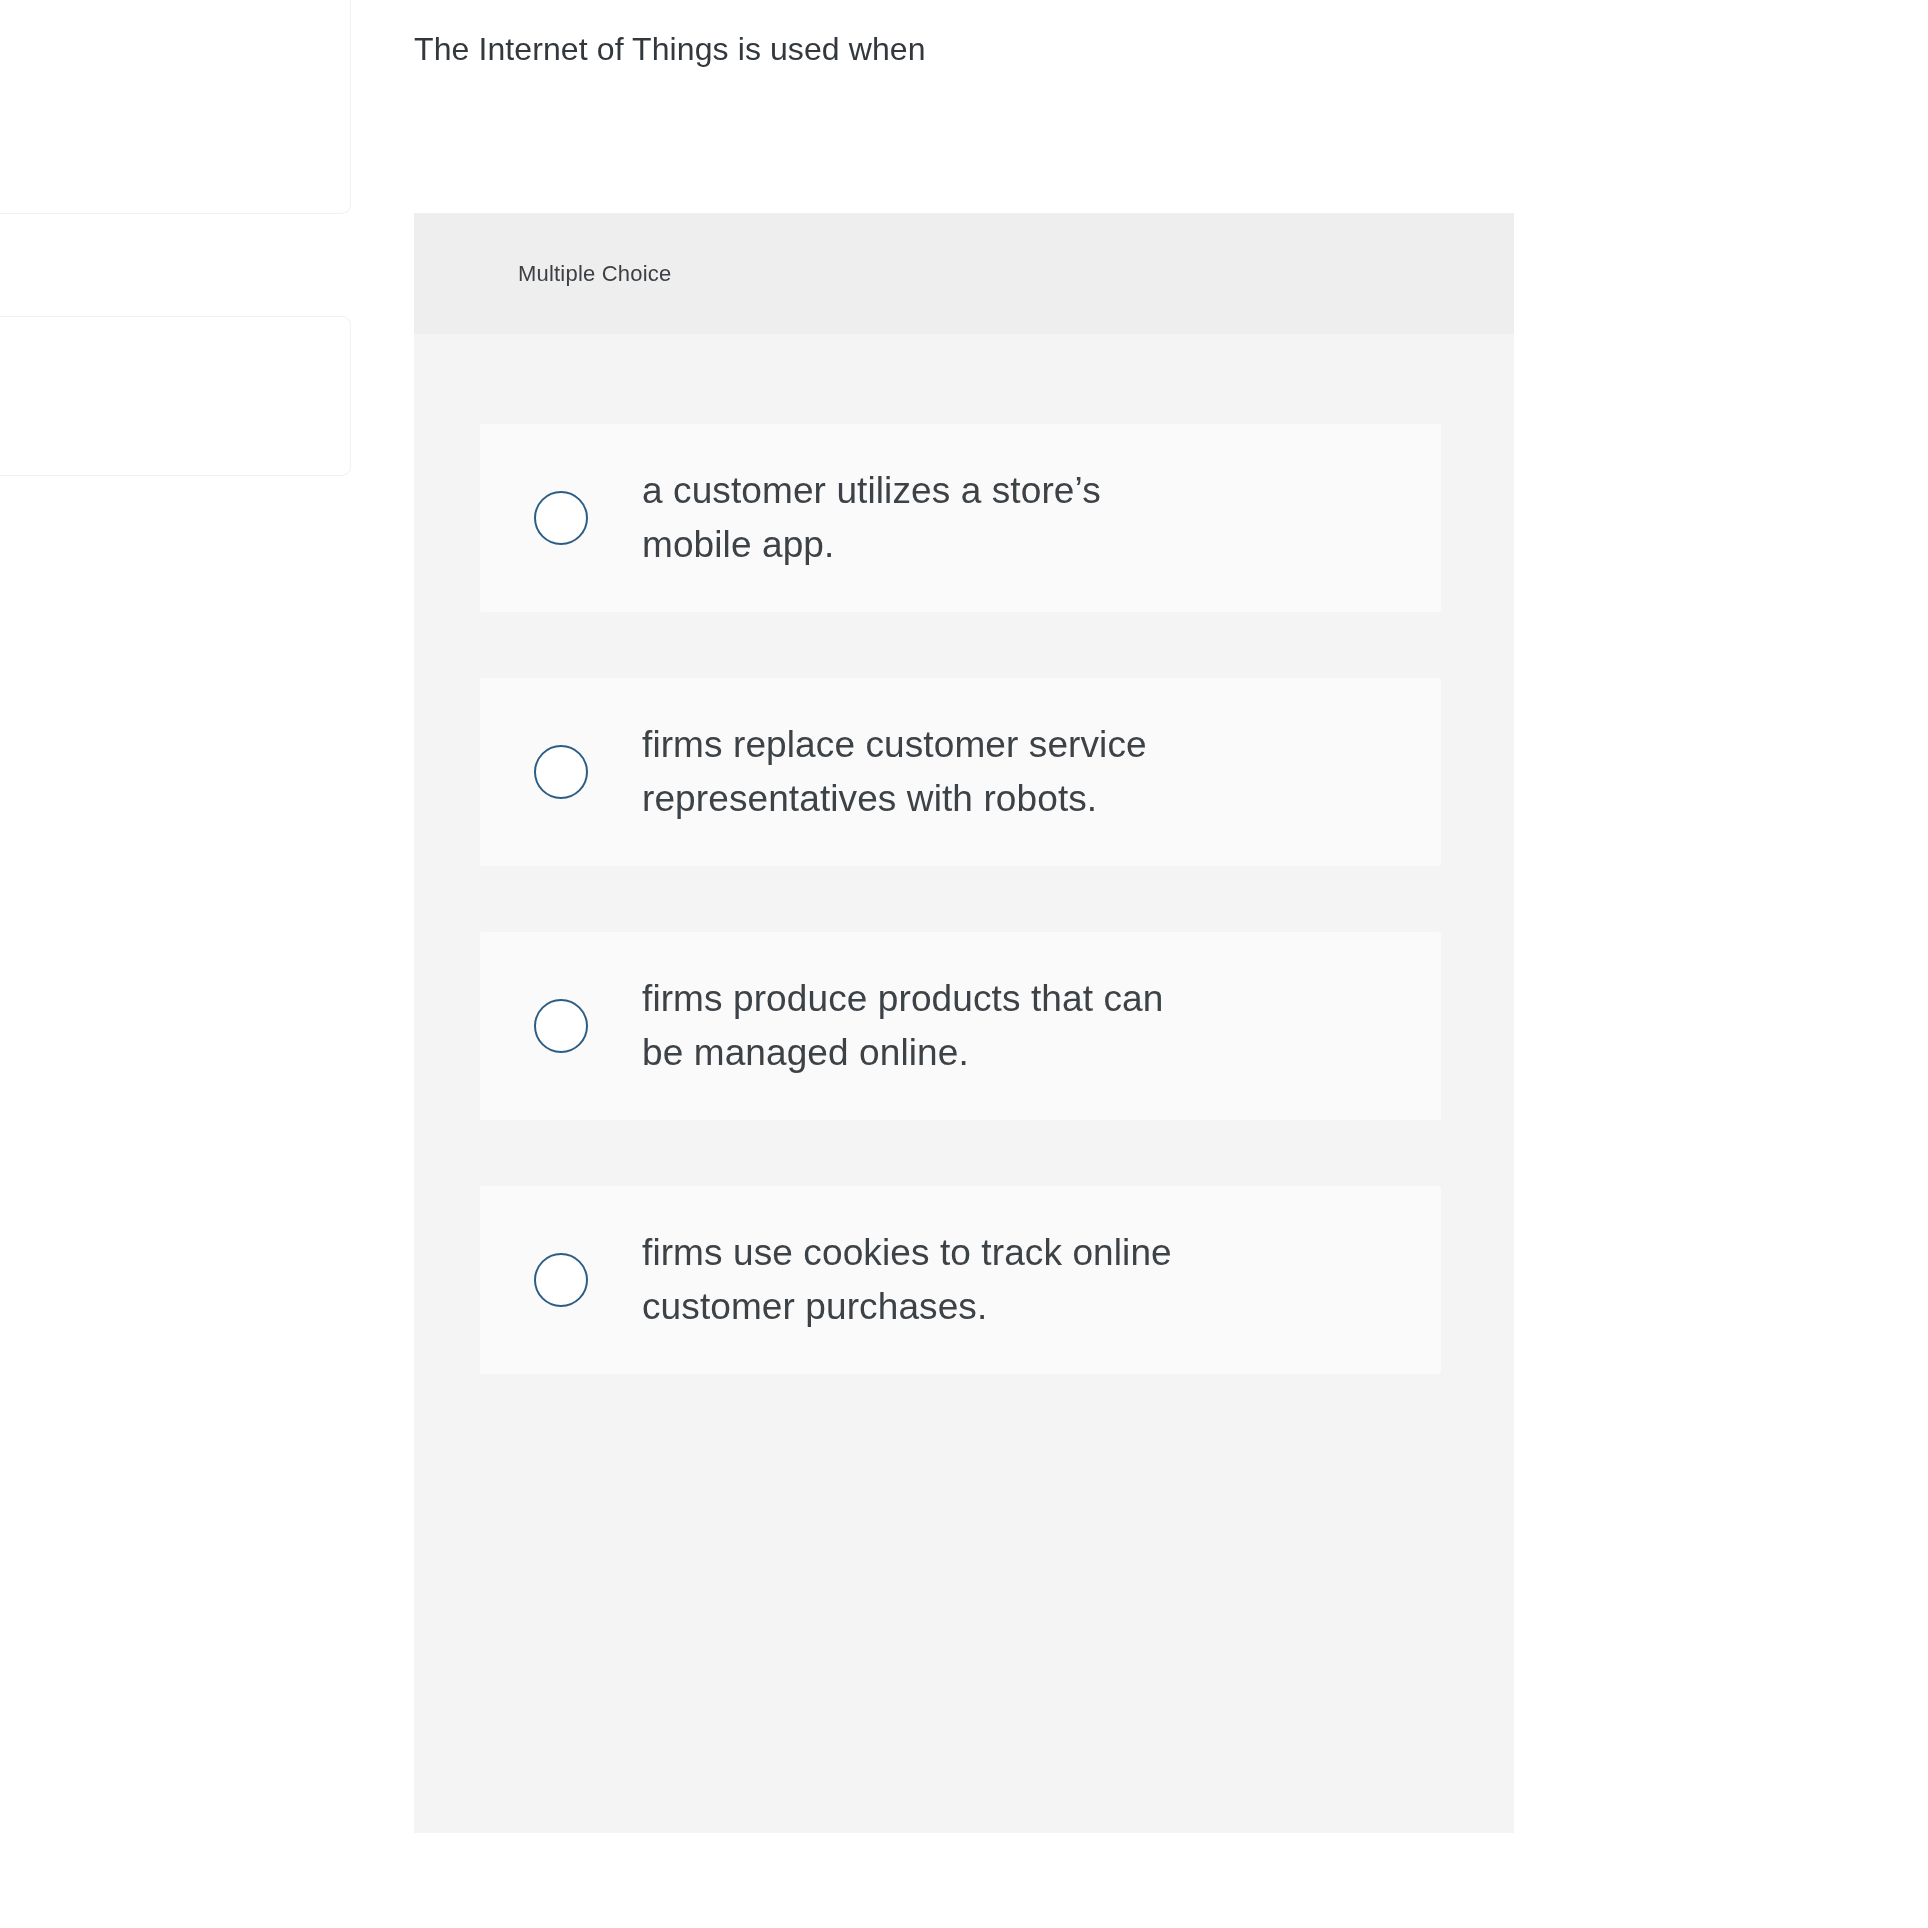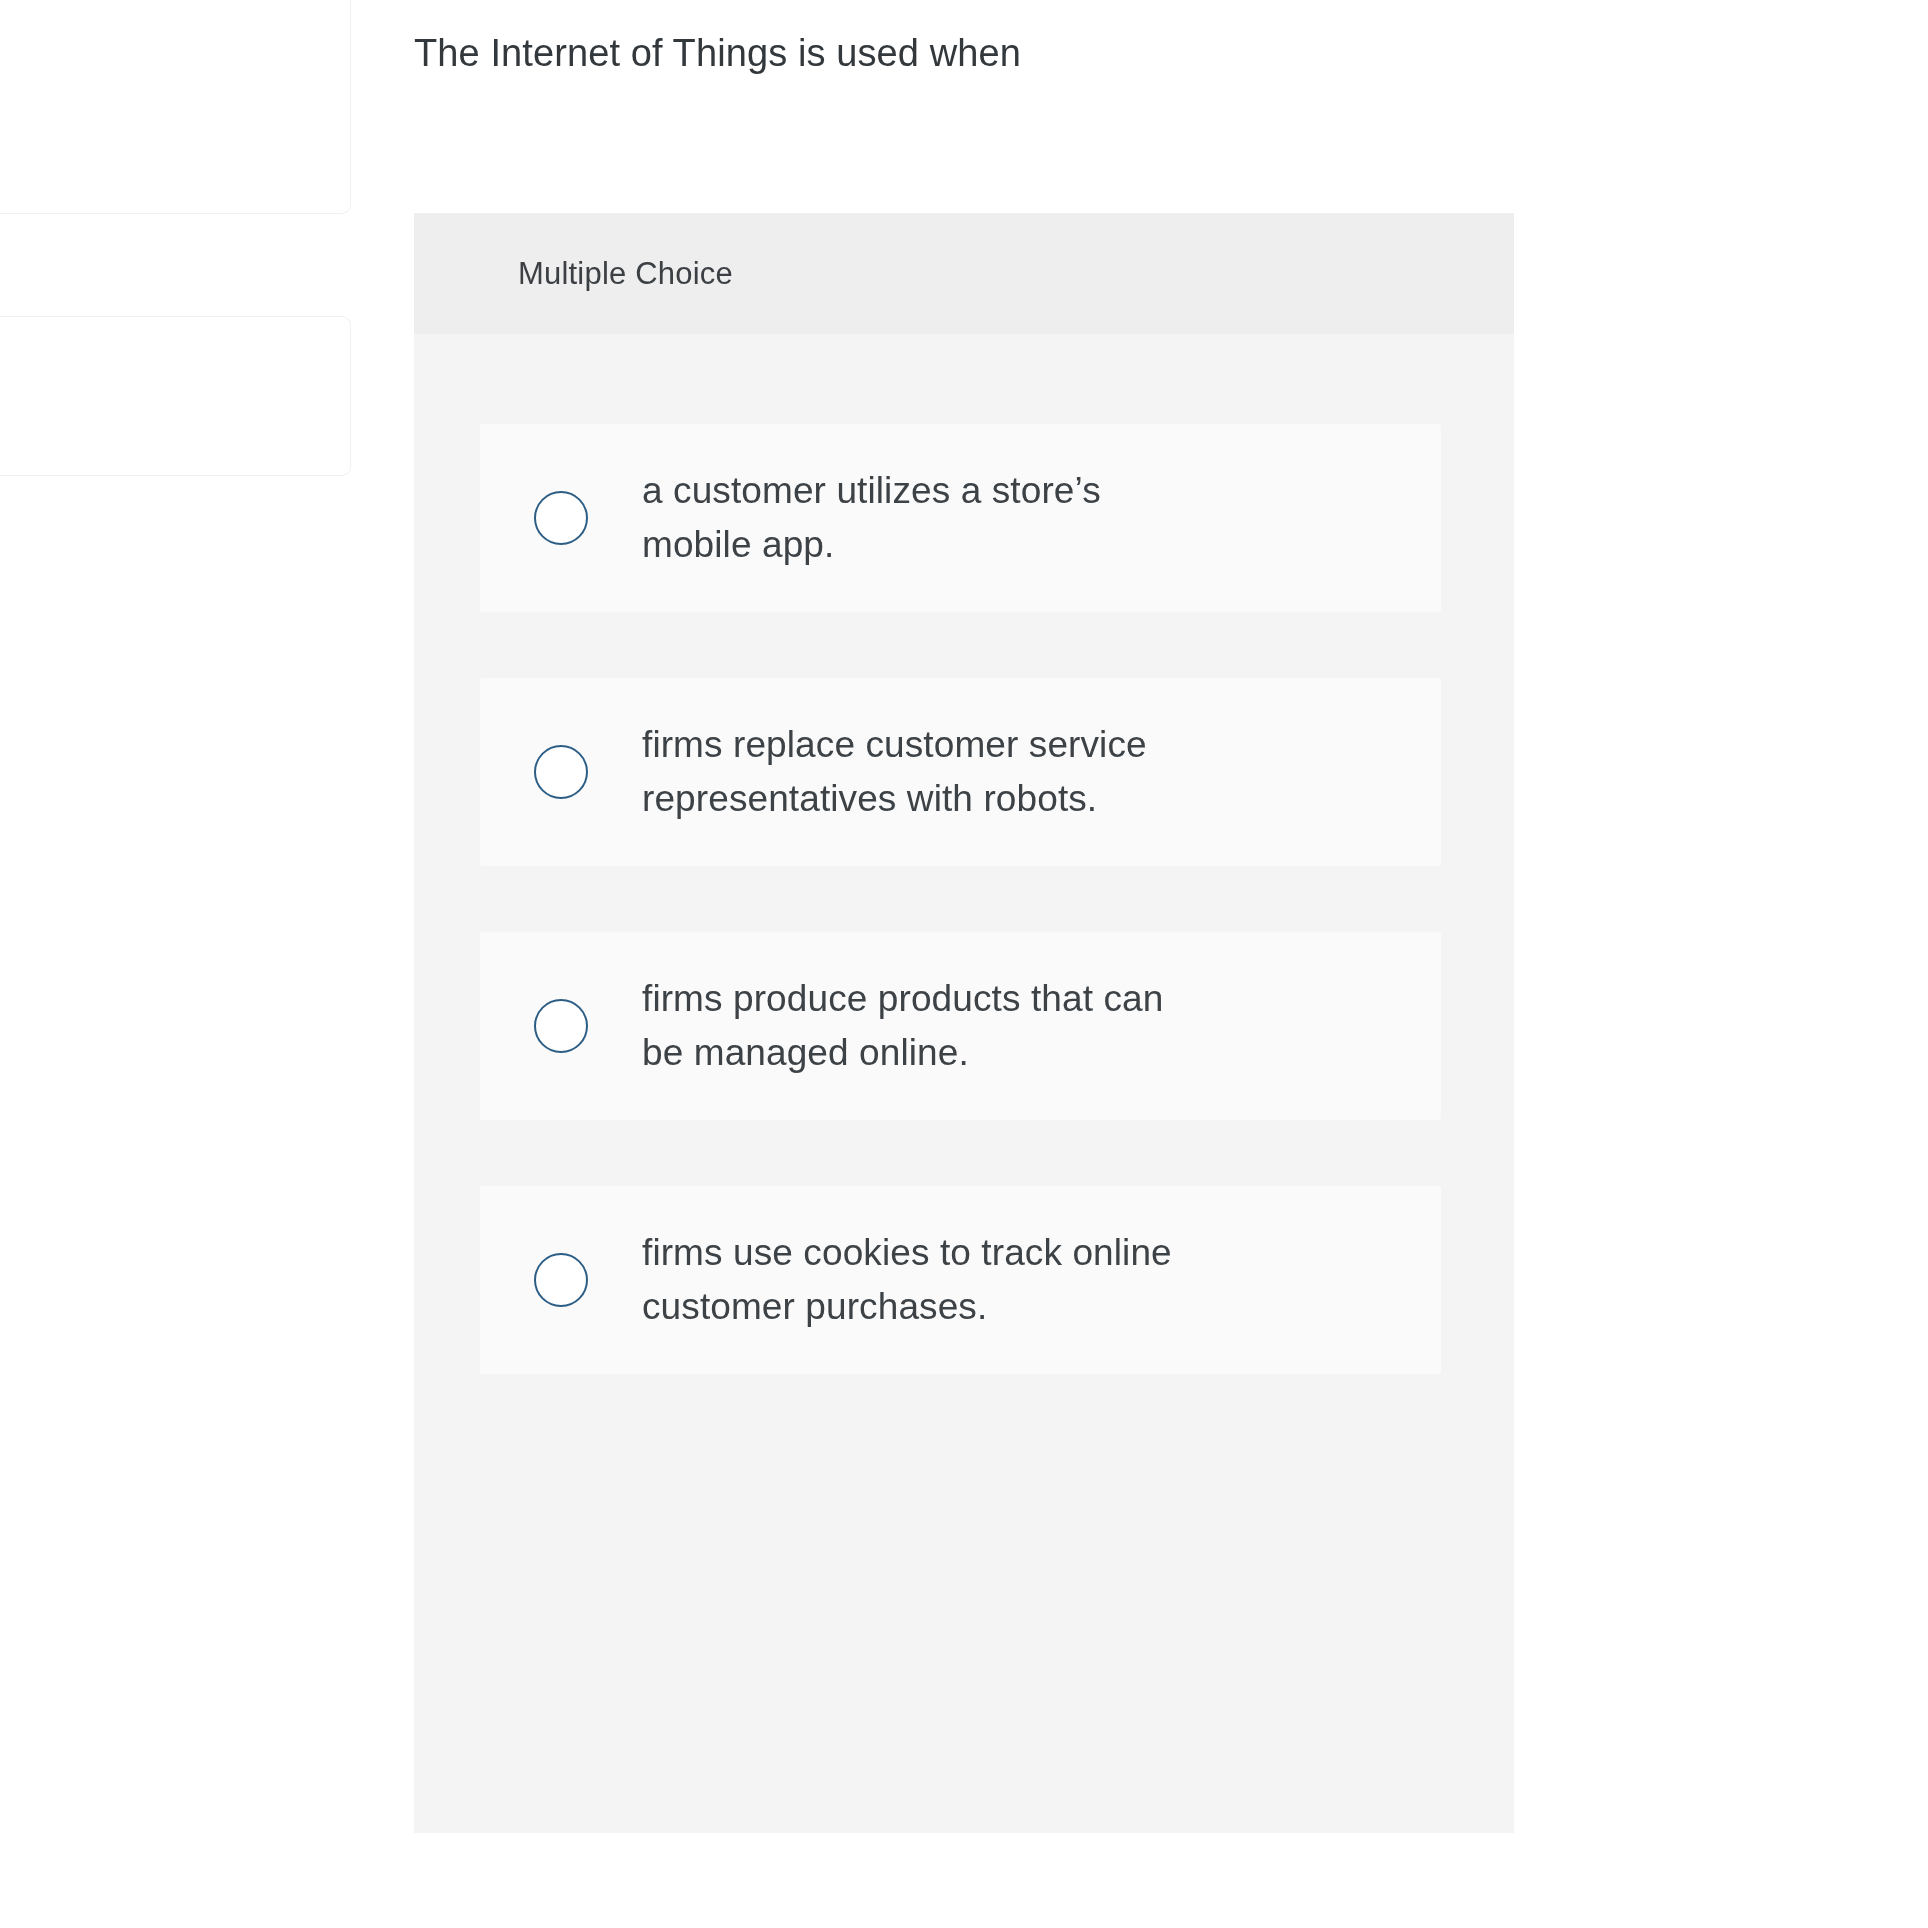--- a/index.html
+++ b/index.html
@@ -38,21 +38,21 @@
     height: 160px;
     border-radius: 0 9.4px 9.4px 0;
   }
 
   
   .question-stem {
     position: absolute;
     left: 414px;
     top: 28px;
     width: 1083px;
-    font-size: 38px;
+    font-size: 32px;
     line-height: 1.35;
     color: #33383d;
     letter-spacing: 0.1px;
   }
 
   
   .question-card {
     position: absolute;
     left: 414px;
     top: 213px;
@@ -64,21 +64,21 @@
 
   .card-header {
     height: 121px;
     background: #eeeeee;
     display: flex;
     align-items: center;
     padding-left: 104px;
     box-sizing: border-box;
   }
   .card-header-label {
-    font-size: 31px;
+    font-size: 22px;
     color: #3c4044;
     letter-spacing: 0.2px;
   }
 
   .options-list {
     padding: 90px 73px 0 66px;
     box-sizing: border-box;
   }
 
   .option-row {

